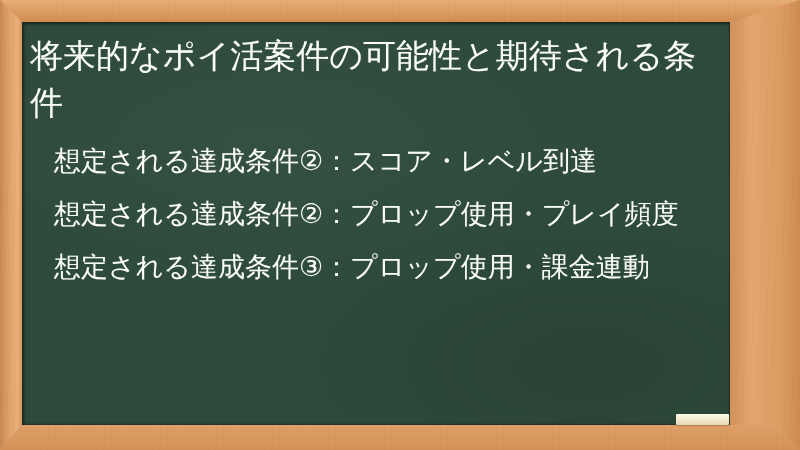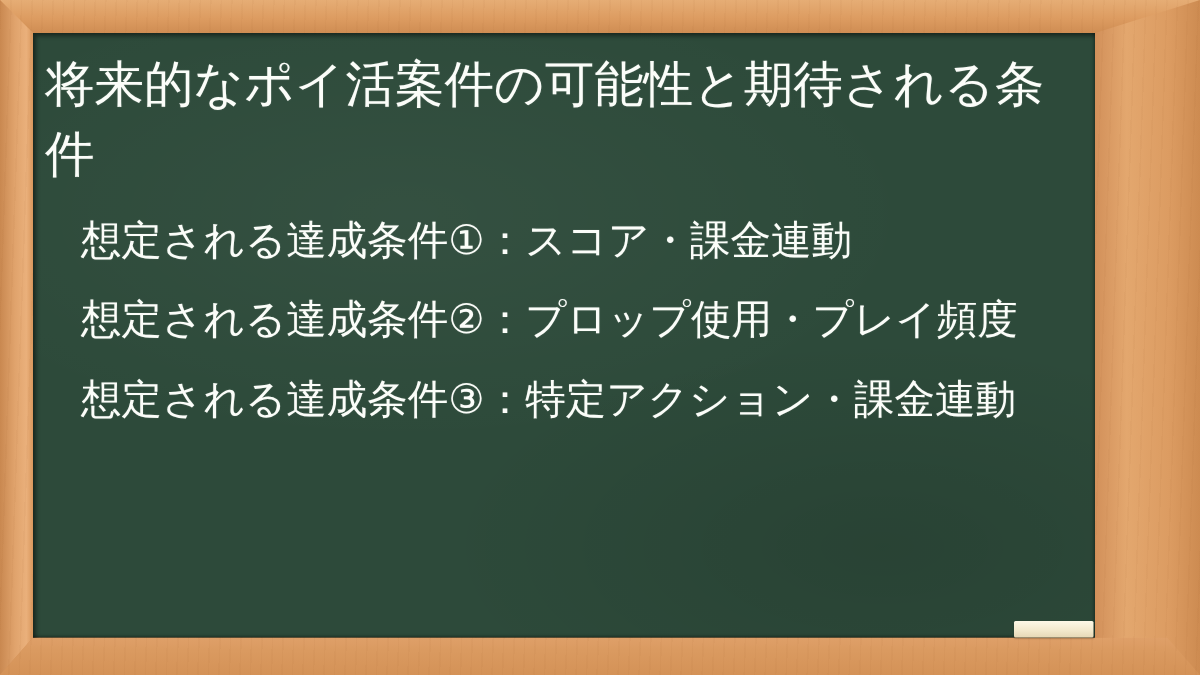--- a/index.html
+++ b/index.html
@@ -150,22 +150,22 @@
   <div class="frame-bottom"></div>
   <div class="frame-grain"></div>
 
   <div class="board">
     <div class="board-sheen"></div>
 
     <div class="board-text">
       <h1 class="title">将来的なポイ活案件の可能性と期待される条件</h1>
 
       <ul class="bullets">
-        <li class="bullet">想定される達成条件①：スコア・課金連動</li>
+        <li class="bullet">想定される達成条件②：スコア・レベル到達</li>
         <li class="bullet">想定される達成条件②：プロップ使用・プレイ頻度</li>
-        <li class="bullet">想定される達成条件③：特定アクション・課金連動</li>
+        <li class="bullet">想定される達成条件③：プロップ使用・課金連動</li>
       </ul>
     </div>
   </div>
 
   <div class="chalk"></div>
 
 </div>
 
 </body></html>

